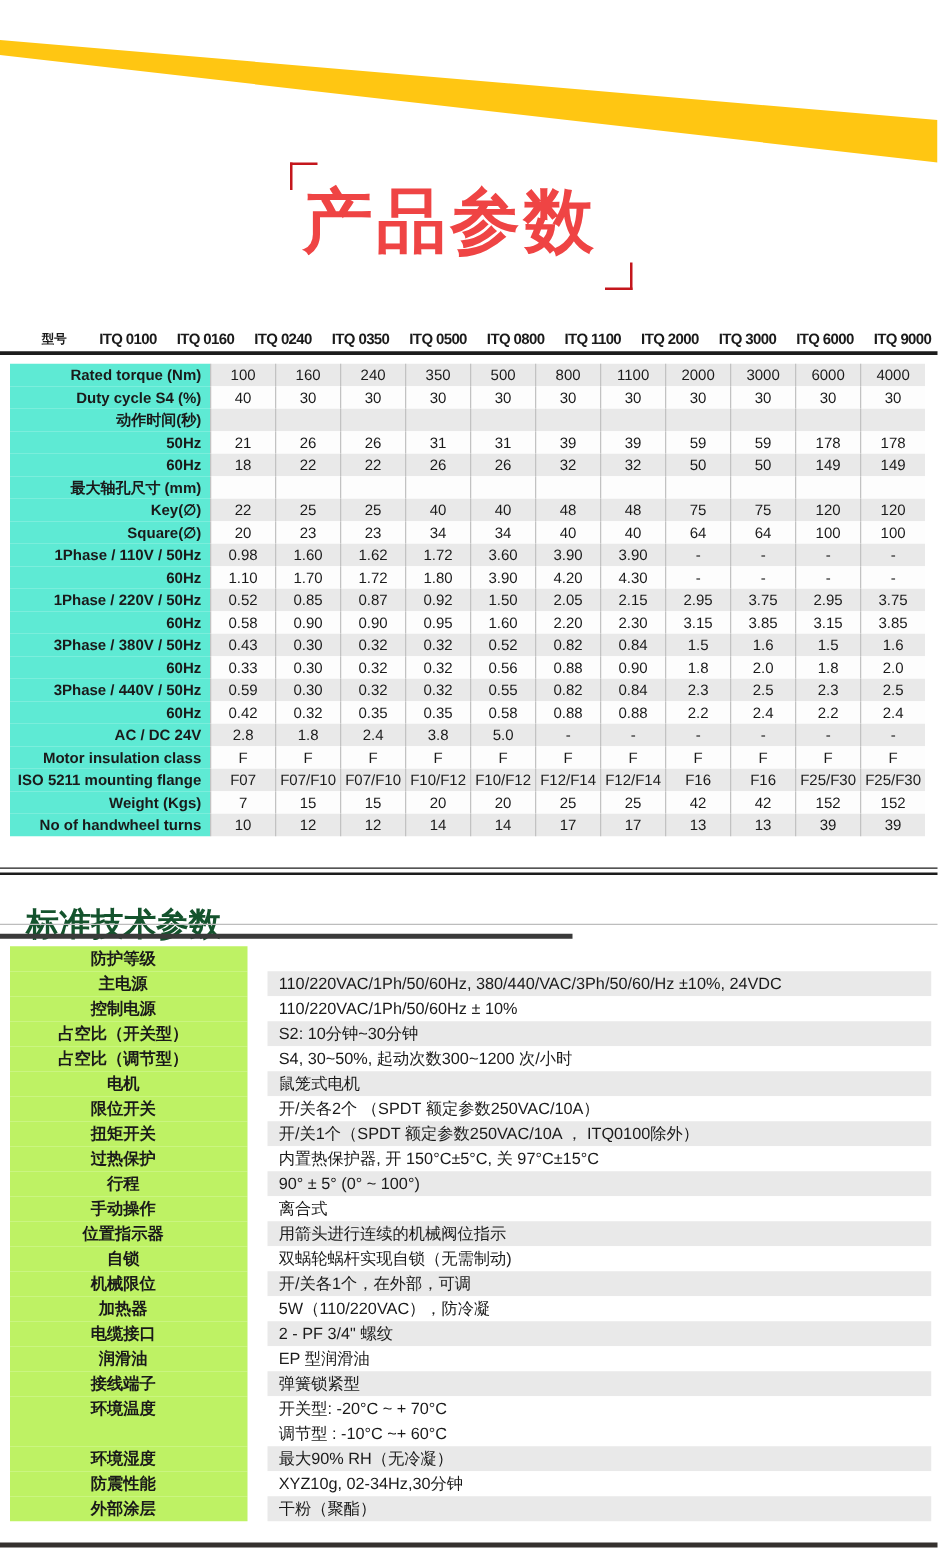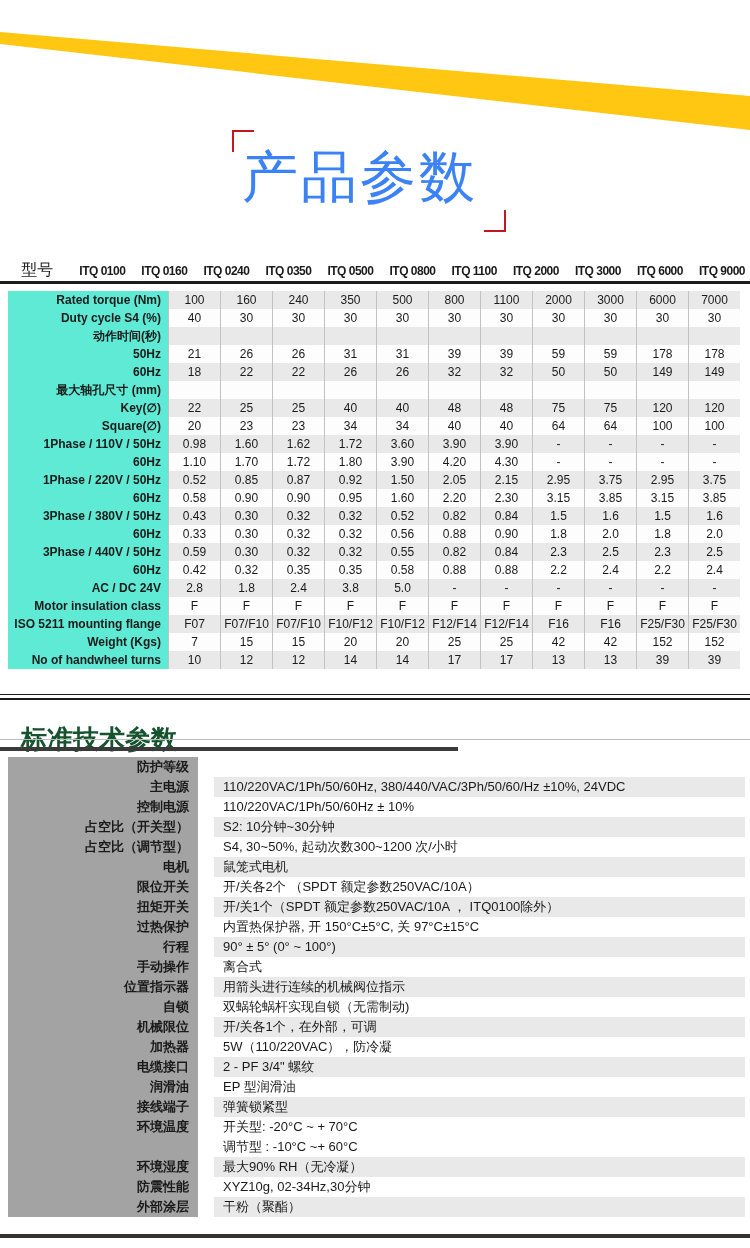--- a/index.html
+++ b/index.html
@@ -6,30 +6,30 @@
   body{
     width:750px;height:1248px;position:relative;overflow:hidden;
     background:#ffffff;font-family:"Liberation Sans", sans-serif;color:#1a1a1a;
   }
   
   .band{position:absolute;top:0;left:0;width:750px;height:140px;}
   
   .title-wrap{position:absolute;top:130px;left:232px;width:290px;height:108px;}
   .page-title{
     position:absolute;left:10px;top:10px;margin:0;
-    font-size:56px;font-weight:normal;letter-spacing:3px;color:#3b82f6;white-space:nowrap;
+    font-size:56px;font-weight:bold;letter-spacing:3px;color:#ef4444;white-space:nowrap;
   }
   .bracket{position:absolute;width:20px;height:20px;}
   .bracket.tl{left:0;top:0;border-left:2px solid #c4161c;border-top:2px solid #c4161c;}
   .bracket.br{left:252px;top:80px;border-right:2px solid #c4161c;border-bottom:2px solid #c4161c;}
   
   .t1-header{position:absolute;top:261px;left:8px;width:737px;display:flex;align-items:center;height:19px;}
   .t1-header .hlabel{
     width:160px;text-align:right;padding-right:10px;box-sizing:border-box;
-    font-weight:normal;font-size:16px;
+    font-weight:bold;font-size:10px;
   }
   .t1-header .hmodel{
     width:52px;margin-left:16px;text-align:left;font-weight:bold;font-size:12px;
     letter-spacing:-0.5px;white-space:nowrap;
   }
   .t1-rule{position:absolute;top:281px;left:0;width:750px;height:3px;background:#1c1c1c;}
   .t1-body{position:absolute;top:291px;left:8px;width:737px;}
   .t1-row{display:flex;height:18px;align-items:center;}
   .t1-label{
     width:160px;height:18px;box-sizing:border-box;background:#5eead4;
@@ -47,22 +47,22 @@
     position:absolute;top:694px;left:0;width:750px;height:3px;
     border-top:1px solid #1c1c1c;border-bottom:2px solid #1c1c1c;box-sizing:content-box;
   }
   
   .s2-title{position:absolute;top:706px;left:5px;margin:16px;font-size:26px;font-weight:bold;color:#14532d;}
   .s2-thin{position:absolute;top:739px;left:0;width:750px;height:1px;background:#bdbdbd;}
   .s2-thick{position:absolute;top:747px;left:0;width:458px;height:4px;background:#3a3a3a;}
   .s2-body{position:absolute;top:757px;left:8px;width:737px;}
   .s2-row{display:flex;min-height:20px;}
   .s2-label{
-    width:190px;box-sizing:border-box;background:#a3a3a3;
-    text-align:right;padding-right:9px;font-weight:bold;font-size:13px;line-height:20px;
+    width:190px;box-sizing:border-box;background:#bef264;
+    text-align:center;padding-right:9px;font-weight:bold;font-size:13px;line-height:20px;
     white-space:nowrap;
   }
   .s2-value{
     flex:1;margin-left:16px;padding-left:9px;font-size:13px;line-height:20px;white-space:nowrap;
   }
   .s2-row:nth-child(even) .s2-value{background:#e9e9e9;}
   .s2-row:nth-child(odd) .s2-value{background:#ffffff;}
   .s2-bottom{position:absolute;top:1234px;left:0;width:750px;height:4px;background:#35312e;}
 </style>
 </head>
@@ -99,21 +99,21 @@
       <div class="t1-cell">100</div>
       <div class="t1-cell">160</div>
       <div class="t1-cell">240</div>
       <div class="t1-cell">350</div>
       <div class="t1-cell">500</div>
       <div class="t1-cell">800</div>
       <div class="t1-cell">1100</div>
       <div class="t1-cell">2000</div>
       <div class="t1-cell">3000</div>
       <div class="t1-cell">6000</div>
-      <div class="t1-cell">7000</div>
+      <div class="t1-cell">4000</div>
     </div>
     <div class="t1-row">
       <div class="t1-label">Duty cycle S4 (%)</div>
       <div class="t1-cell">40</div>
       <div class="t1-cell">30</div>
       <div class="t1-cell">30</div>
       <div class="t1-cell">30</div>
       <div class="t1-cell">30</div>
       <div class="t1-cell">30</div>
       <div class="t1-cell">30</div>

